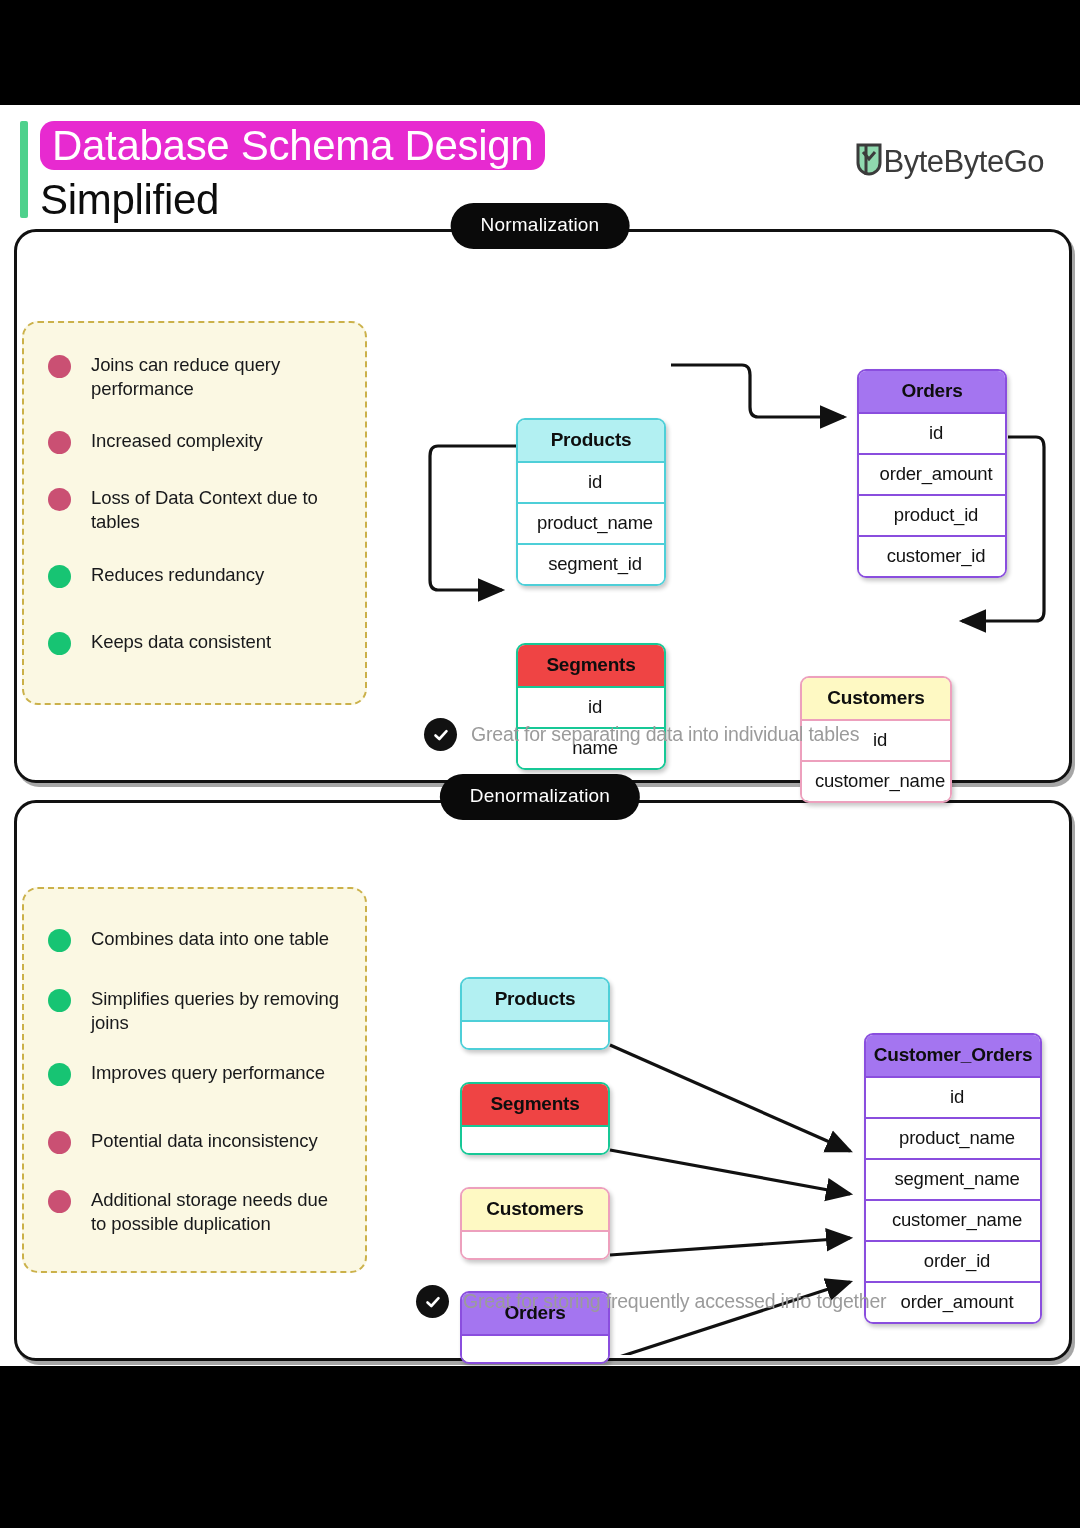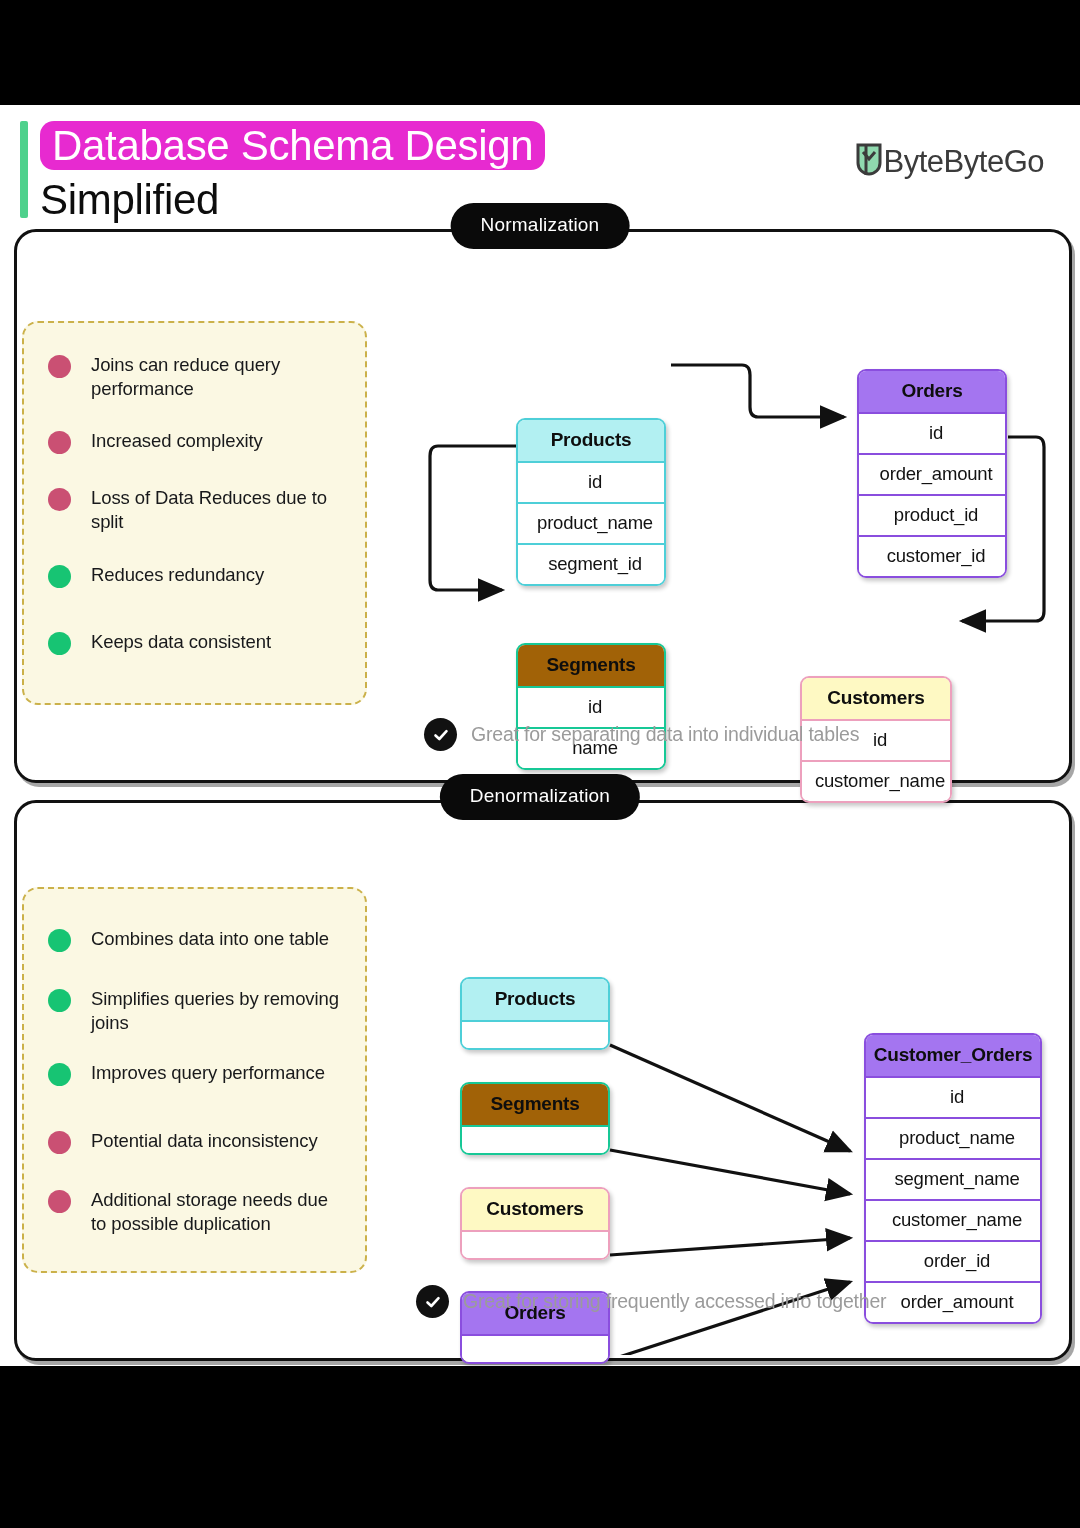--- a/index.html
+++ b/index.html
@@ -112,21 +112,21 @@
     background:#fff;text-align:center;font-size:18.5px;color:#121212;
     padding:8px 4px 9px 12px;letter-spacing:-0.2px;
   }
   .tbl .td.empty{padding:13px 4px;}
 
   
   .c-cyan   {border:2px solid #4ecfd8;}
   .c-cyan   .th{background:#b2f0f2;}
   .c-cyan   .td{border-top:2px solid #4ecfd8;}
   .c-green  {border:2px solid #17c896;}
-  .c-green  .th{background:#a16207;}
+  .c-green  .th{background:#ef4444;}
   .c-green  .td{border-top:2px solid #17c896;}
   .c-pink   {border:2px solid #eda0bd;}
   .c-pink   .th{background:#fef9c3;}
   .c-pink   .td{border-top:2px solid #eda0bd;}
   .c-purple {border:2px solid #8a4ede;}
   .c-purple .th{background:#a475f0;}
   .c-purple .td{border-top:2px solid #8a4ede;}
 
   
   .note{
@@ -171,21 +171,21 @@
     <div class="bullet" style="top:30px">
       <span class="dot bad"></span>
       <span class="btext">Joins can reduce query performance</span>
     </div>
     <div class="bullet" style="top:106px">
       <span class="dot bad"></span>
       <span class="btext">Increased complexity</span>
     </div>
     <div class="bullet" style="top:163px">
       <span class="dot bad"></span>
-      <span class="btext">Loss of Data Reduces due to split</span>
+      <span class="btext">Loss of Data Context due to tables</span>
     </div>
     <div class="bullet" style="top:240px">
       <span class="dot good"></span>
       <span class="btext">Reduces redundancy</span>
     </div>
     <div class="bullet" style="top:307px">
       <span class="dot good"></span>
       <span class="btext">Keeps data consistent</span>
     </div>
   </div>

